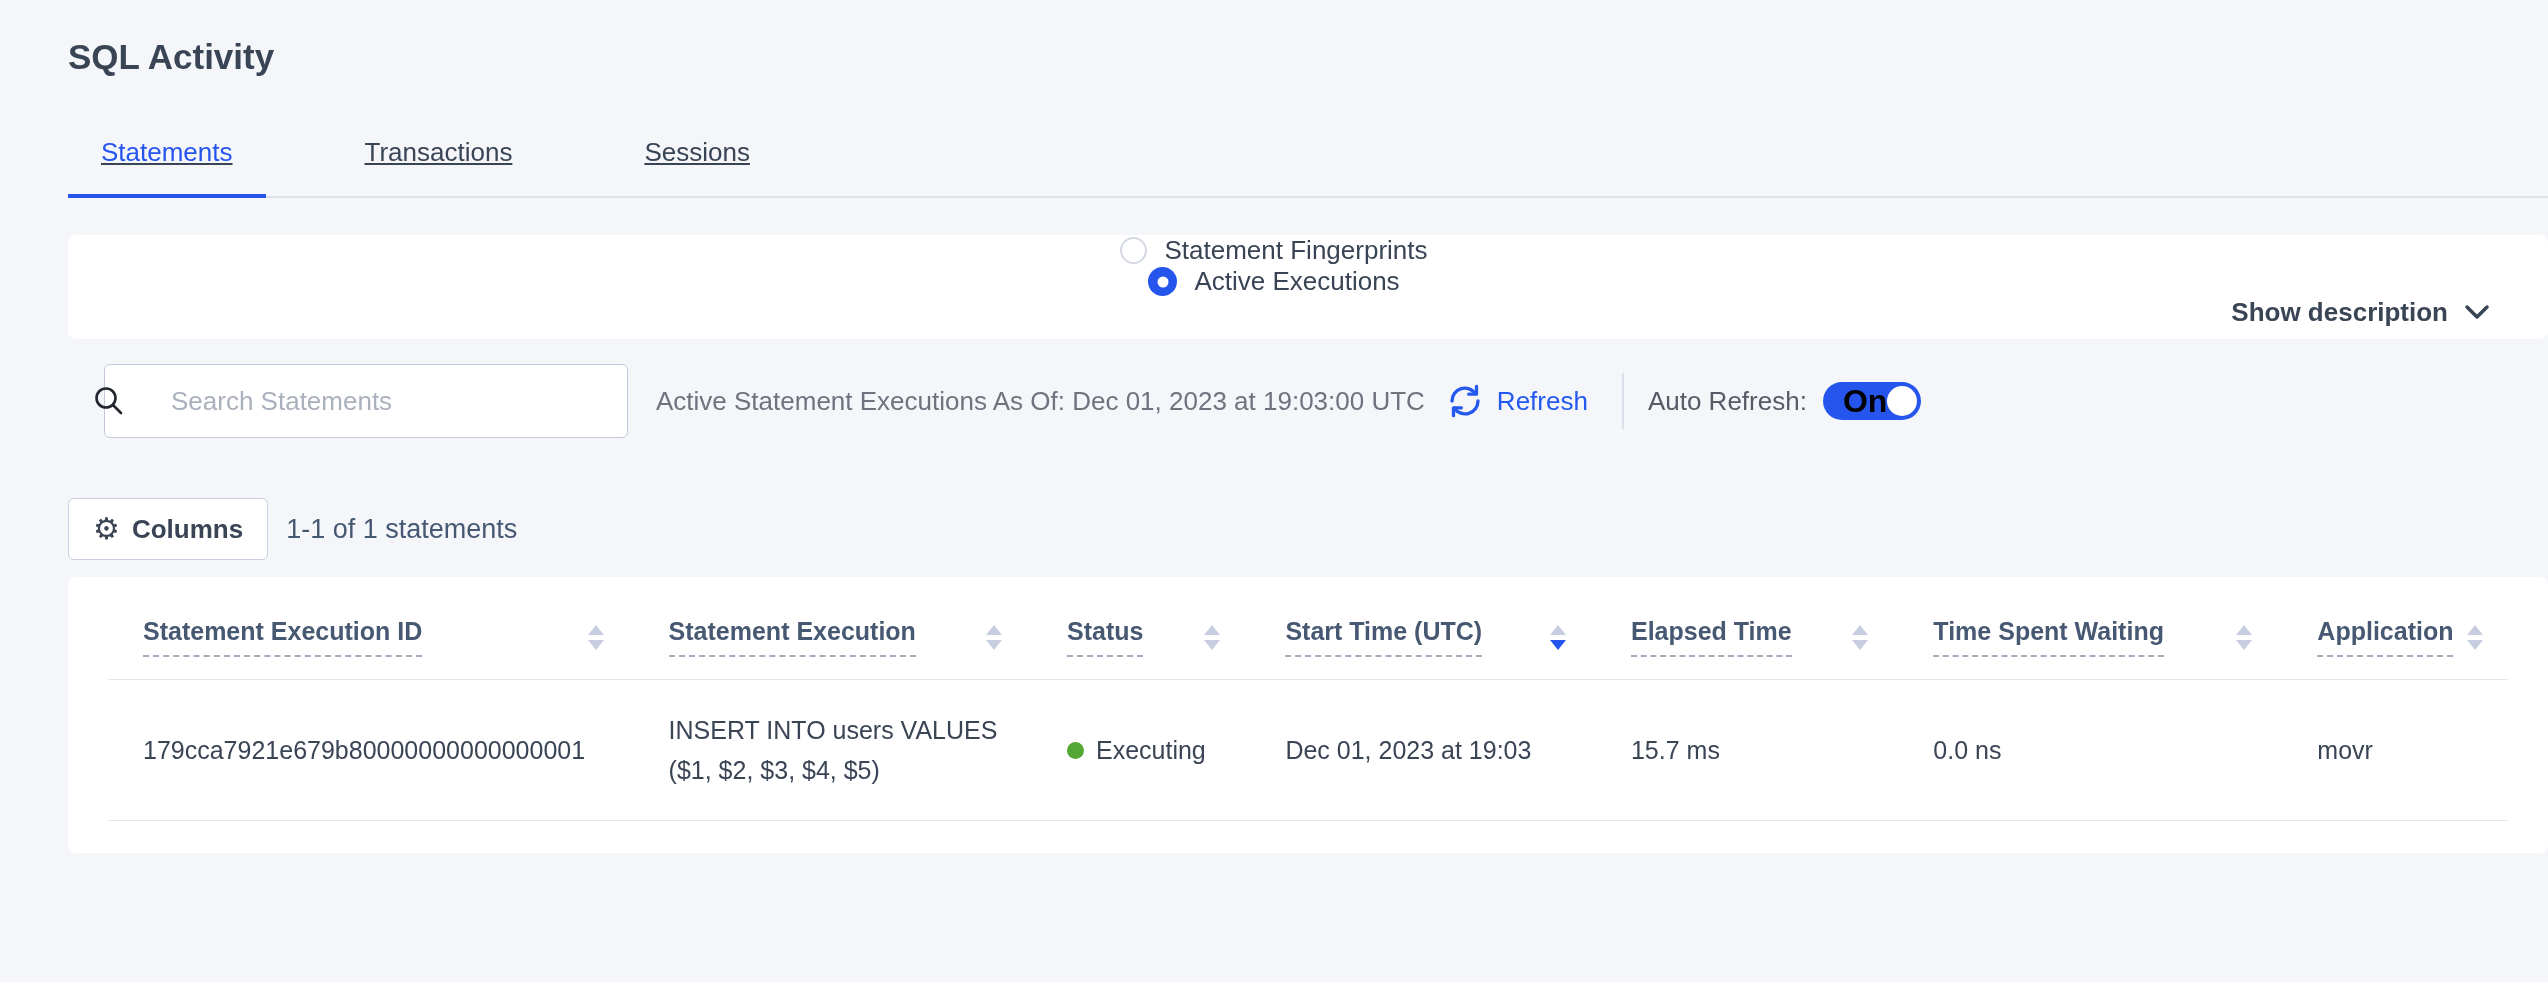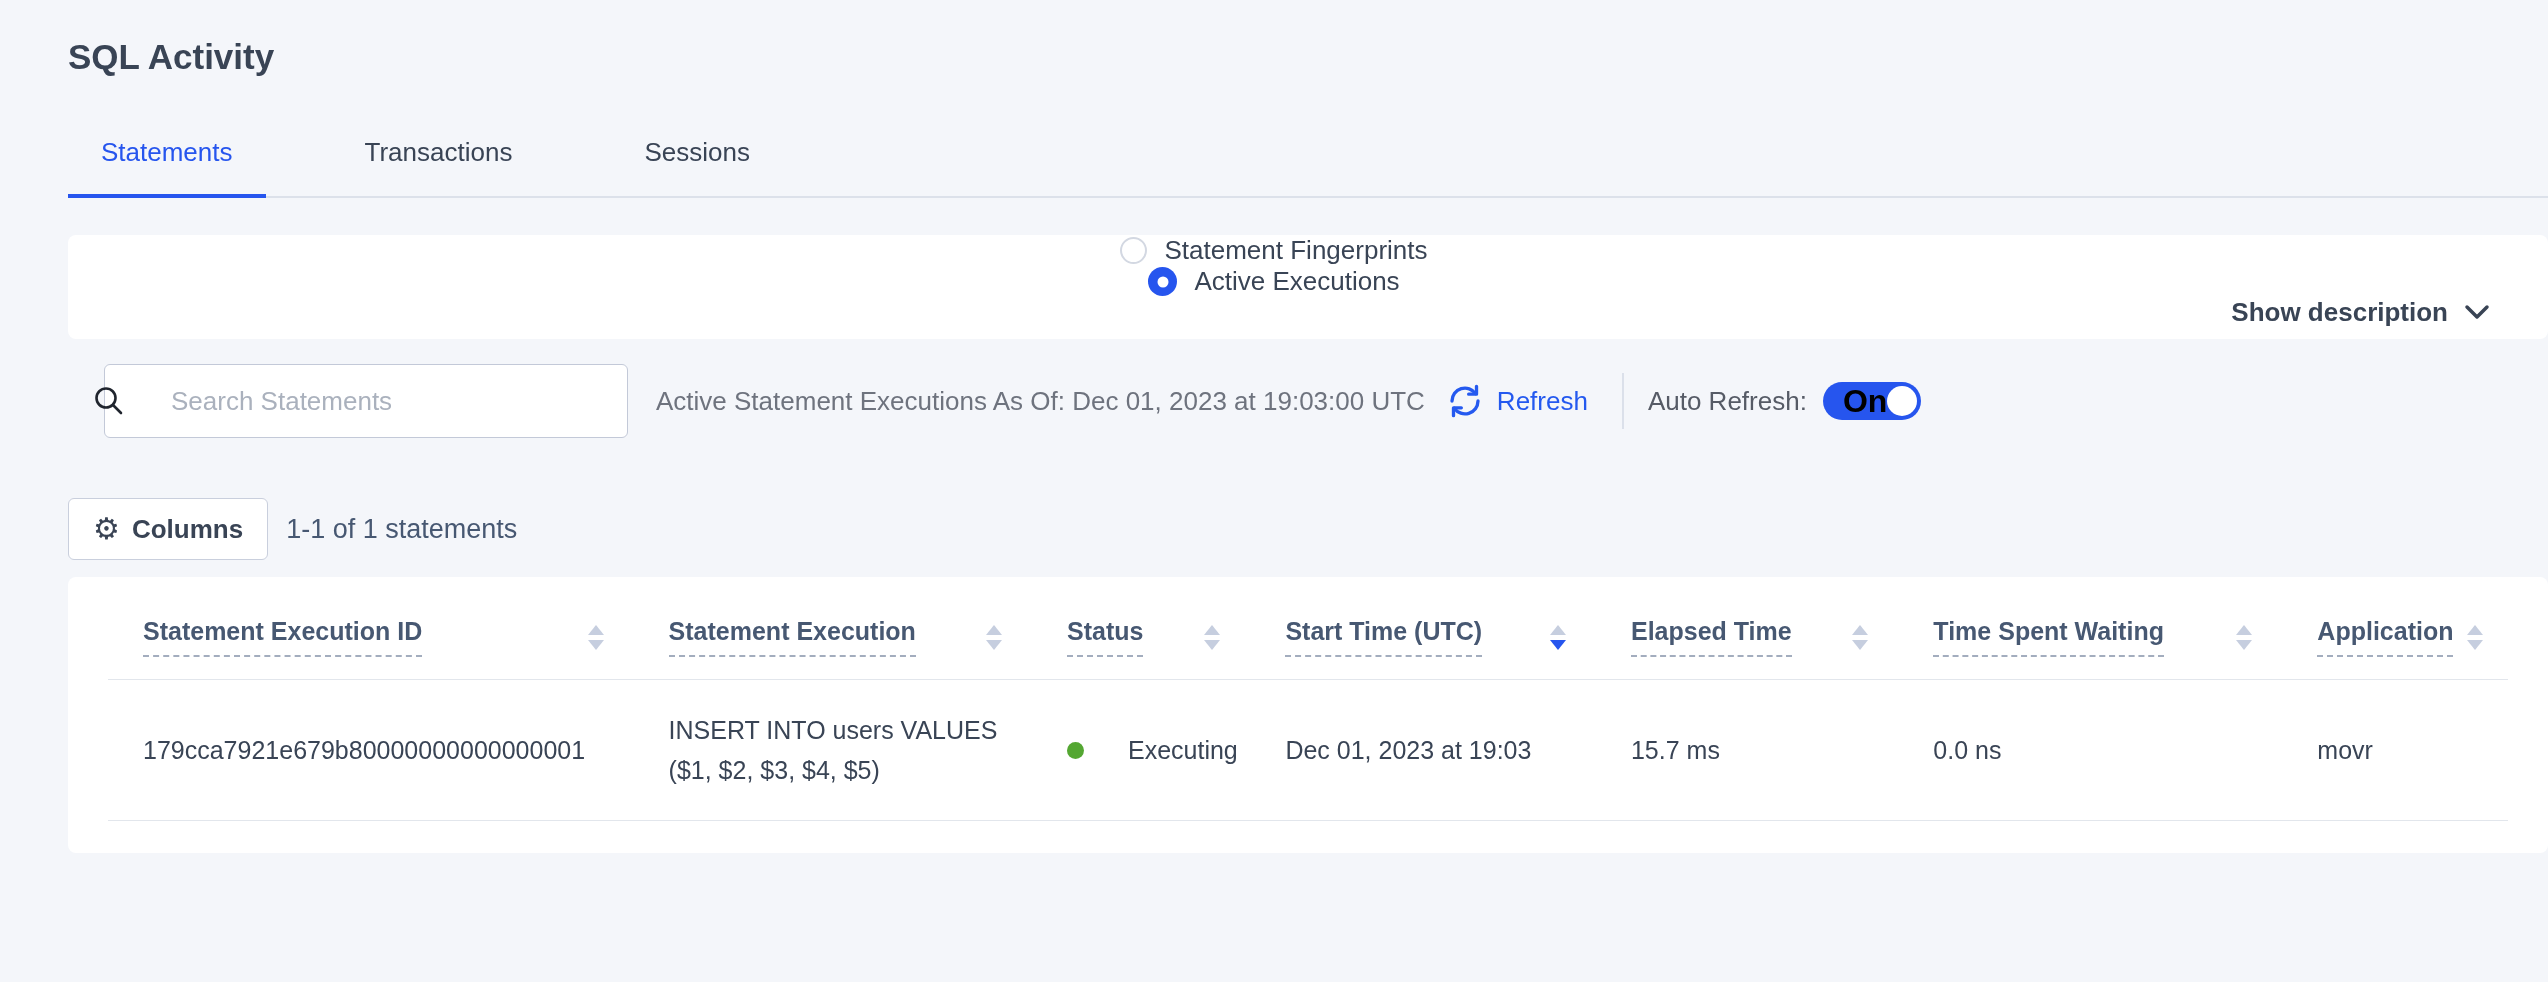--- a/index.html
+++ b/index.html
@@ -18,20 +18,21 @@
     padding-top: 33px;
     font-size: 35px; font-weight: 700; color: #394455;
     line-height: 48px;
   }
 
   
   .tabs {
     margin-top: 56px;
     display: flex;
     border-bottom: 2px solid #dce1ea;
+    text-decoration: underline;
   }
   .tab {
     font-size: 26px; color: #394455;
     padding: 0 33px 26px 33px;
     margin-right: 66px;
     border-bottom: 4px solid transparent;
     margin-bottom: -2px;
     cursor: pointer;
   }
   .tab.active { color: #2655ee; font-weight: 500; border-bottom-color: #2655ee; }
@@ -147,21 +148,21 @@
   .tri { width: 0; height: 0; border-left: 8px solid transparent; border-right: 8px solid transparent; }
   .tri-up { border-bottom: 10px solid #c6cedf; margin-bottom: 5px; }
   .tri-down { border-top: 10px solid #c6cedf; }
   .tri-down.active { border-top-color: #2655ee; }
   td {
     padding: 30px 30px 30px 35px;
     border-bottom: 1px solid #e2e6ec;
     font-size: 25px; color: #394455; vertical-align: middle;
     line-height: 40px;
   }
-  .status-cell { display: flex; align-items: center; gap: 32px; }
+  .status-cell { display: flex; align-items: center; }
   .status-dot { width: 17px; height: 17px; border-radius: 50%; background: #54a732; margin-right: 12px; flex: 0 0 auto; }
   .sql-line { line-height: 40px; white-space: nowrap; }
 </style>
 </head>
 <body>
 
 <div class="content">
 
   <div class="page-title">SQL Activity</div>
 

